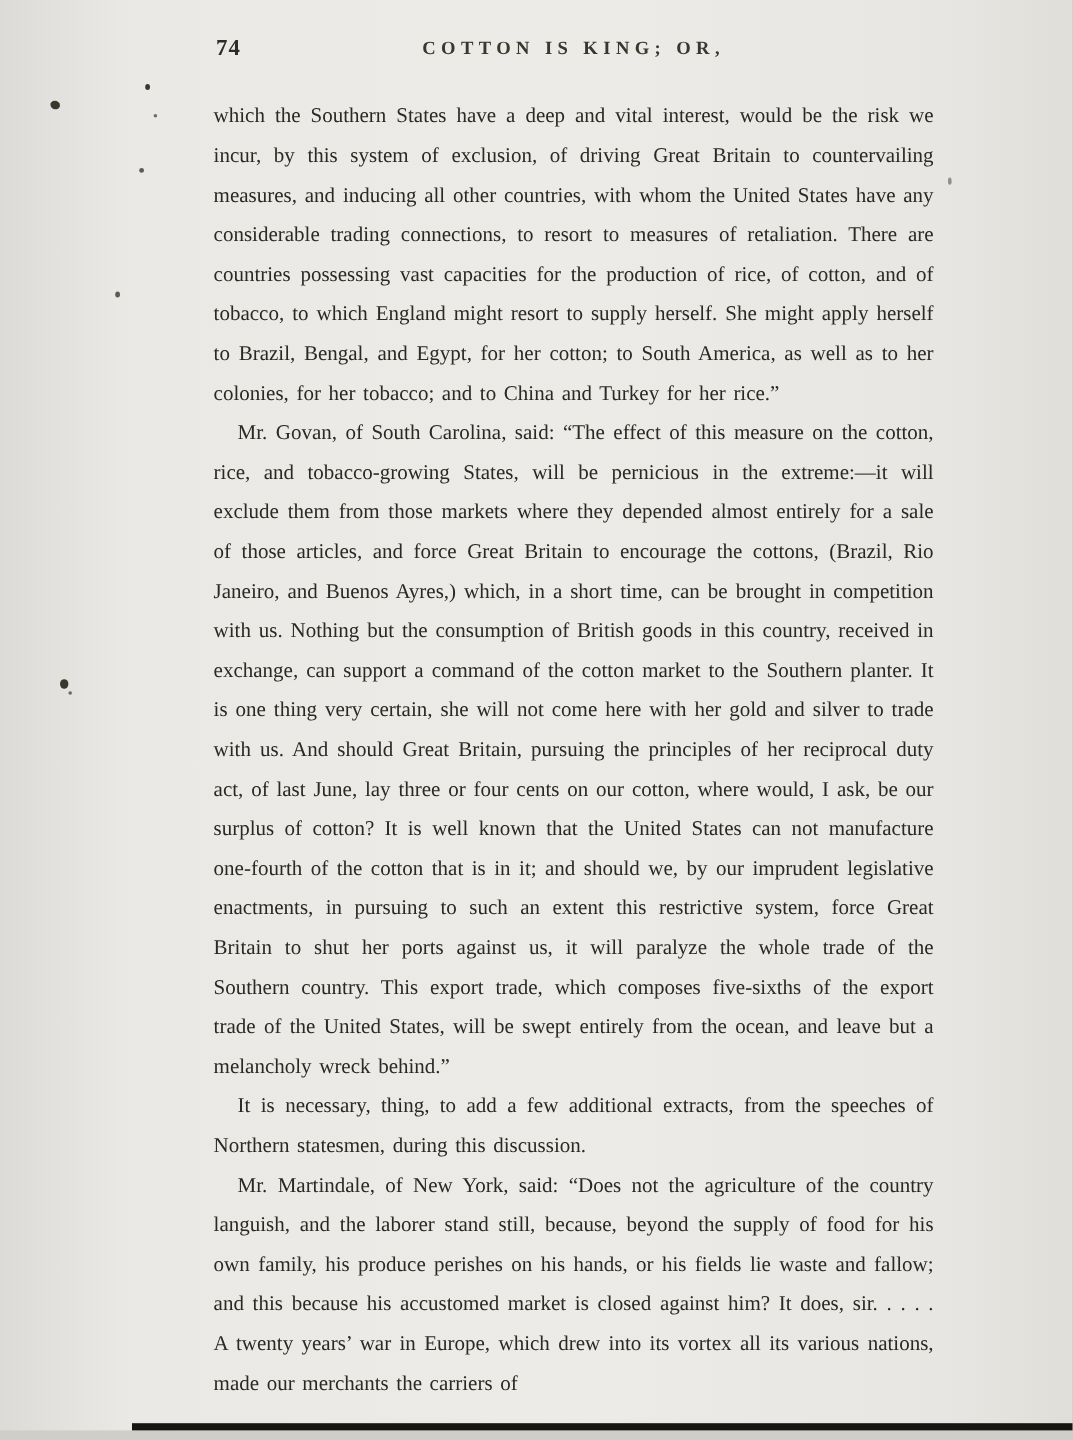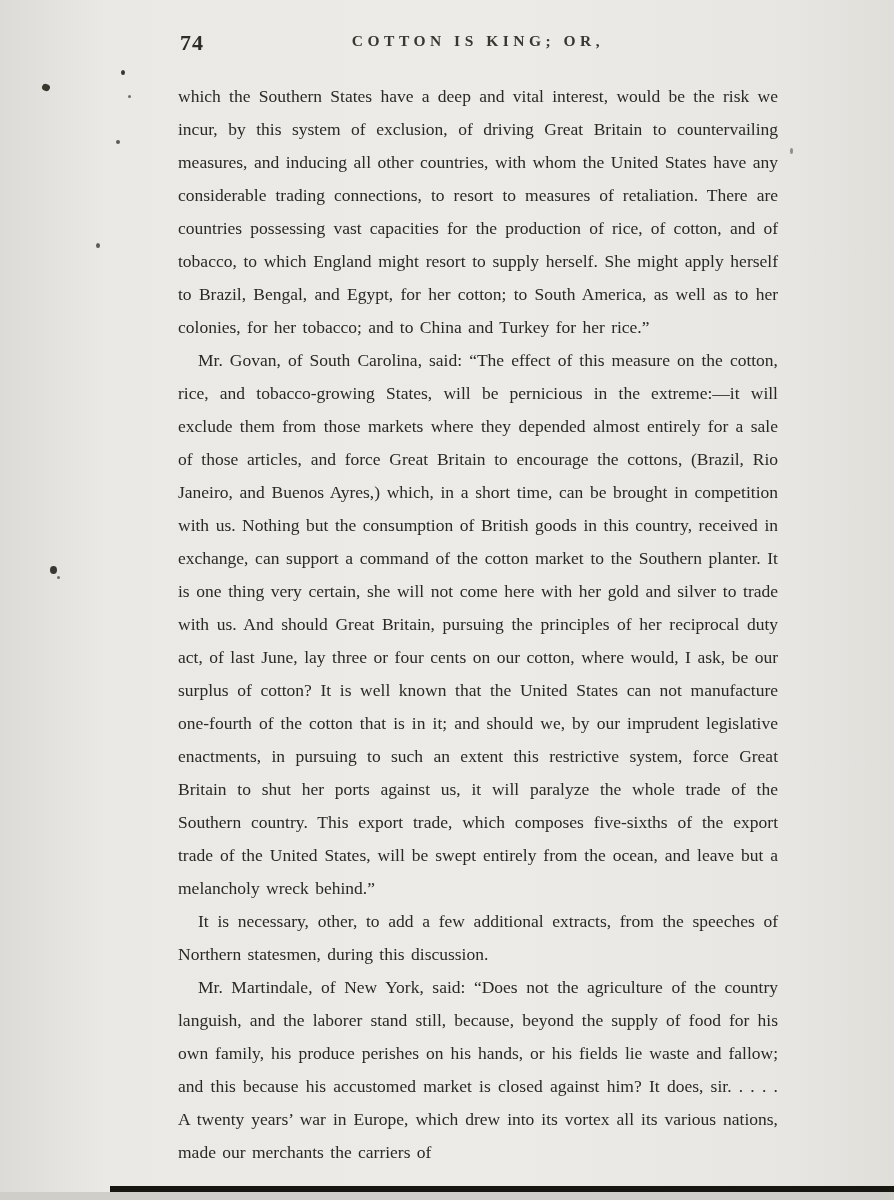--- a/index.html
+++ b/index.html
@@ -22,21 +22,21 @@
     position: absolute;
     top: 30px;
     left: 178px;
     width: 600px;
     height: 26px;
   }
   .page-number {
     position: absolute;
     left: 2px;
     top: 0;
-    font-size: 22px;
+    font-size: 19px;
     font-weight: bold;
     letter-spacing: 1px;
     color: #2e2c26;
     text-align: center;
   }
   .running-head {
     position: absolute;
     left: 0;
     right: 0;
     top: 2px;
@@ -99,21 +99,21 @@
 <div class="page">
 
   <div class="header-row">
     <span class="page-number">74</span>
     <span class="running-head">COTTON IS KING; OR,</span>
   </div>
 
   <div class="text-block">
     <p>which the Southern States have a deep and vital interest, would be the risk we incur, by this system of exclusion, of driving Great Britain to countervailing measures, and inducing all other countries, with whom the United States have any considerable trading connections, to resort to measures of retaliation.  There are countries possessing vast capacities for the production of rice, of cotton, and of tobacco, to which England might resort to supply herself.  She might apply herself to Brazil, Bengal, and Egypt, for her cotton; to South America, as well as to her colonies, for her tobacco; and to China and Turkey for her rice.”</p>
     <p class="indented">Mr. Govan, of South Carolina, said: “The effect of this measure on the cotton, rice, and tobacco-growing States, will be pernicious in the extreme:—it will exclude them from those markets where they depended almost entirely for a sale of those articles, and force Great Britain to encourage the cottons, (Brazil, Rio Janeiro, and Buenos Ayres,) which, in a short time, can be brought in competition with us.  Nothing but the consumption of British goods in this country, received in exchange, can support a command of the cotton market to the Southern planter. It is one thing very certain, she will not come here with her gold and silver to trade with us.  And should Great Britain, pursuing the principles of her reciprocal duty act, of last June, lay three or four cents on our cotton, where would, I ask, be our surplus of cotton?  It is well known that the United States can not manufacture one-fourth of the cotton that is in it; and should we, by our imprudent legislative enactments, in pursuing to such an extent this restrictive system, force Great Britain to shut her ports against us, it will paralyze the whole trade of the Southern country.  This export trade, which composes five-sixths of the export trade of the United States, will be swept entirely from the ocean, and leave but a melancholy wreck behind.”</p>
-    <p class="indented">It is necessary, other, to add a few additional extracts, from the speeches of Northern statesmen, during this discussion.</p>
+    <p class="indented">It is necessary, thing, to add a few additional extracts, from the speeches of Northern statesmen, during this discussion.</p>
     <p class="indented">Mr. Martindale, of New York, said: “Does not the agriculture of the country languish, and the laborer stand still, because, beyond the supply of food for his own family, his produce perishes on his hands, or his fields lie waste and fallow; and this because his accustomed market is closed against him?  It does, sir. . . . .  A twenty years’ war in Europe, which drew into its vortex all its various nations, made our merchants the carriers of</p>
   </div>
 
   <div class="speck s1"></div>
   <div class="speck s2"></div>
   <div class="speck s3"></div>
   <div class="speck s4"></div>
   <div class="speck s5"></div>
   <div class="speck s6"></div>
   <div class="speck s7"></div>

